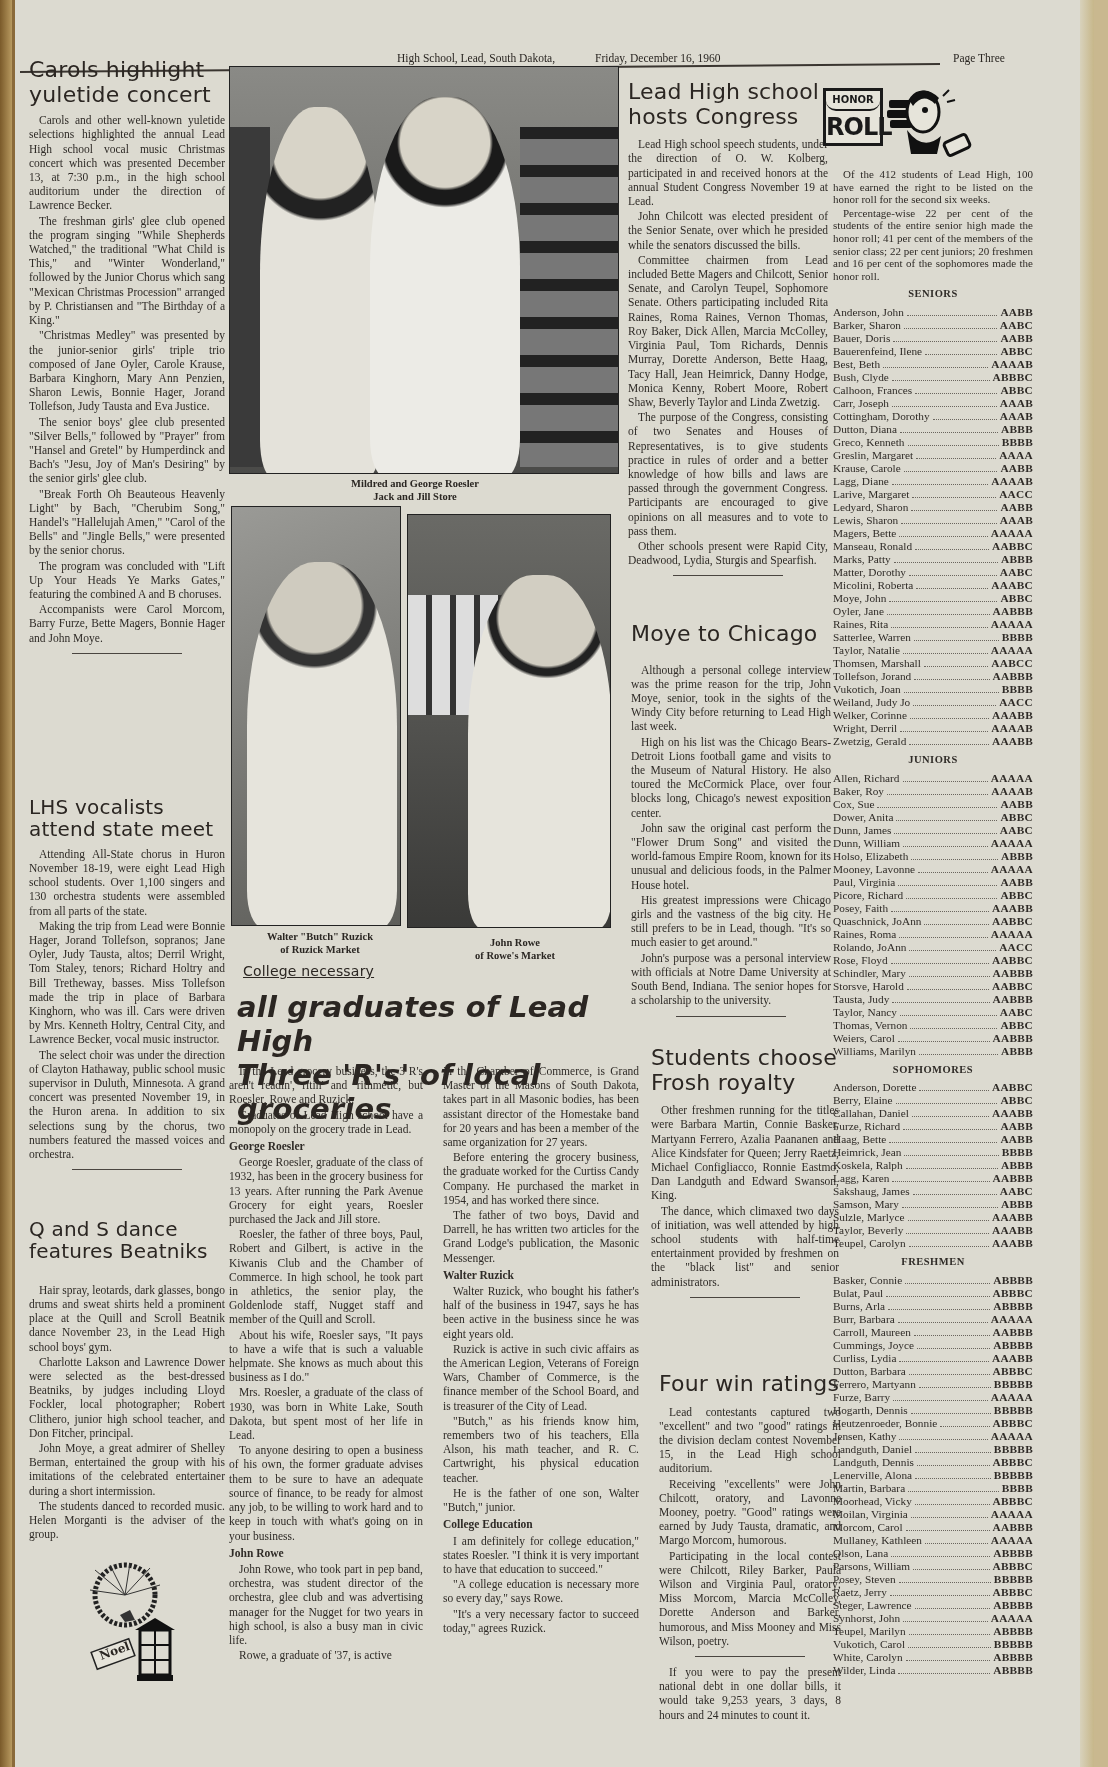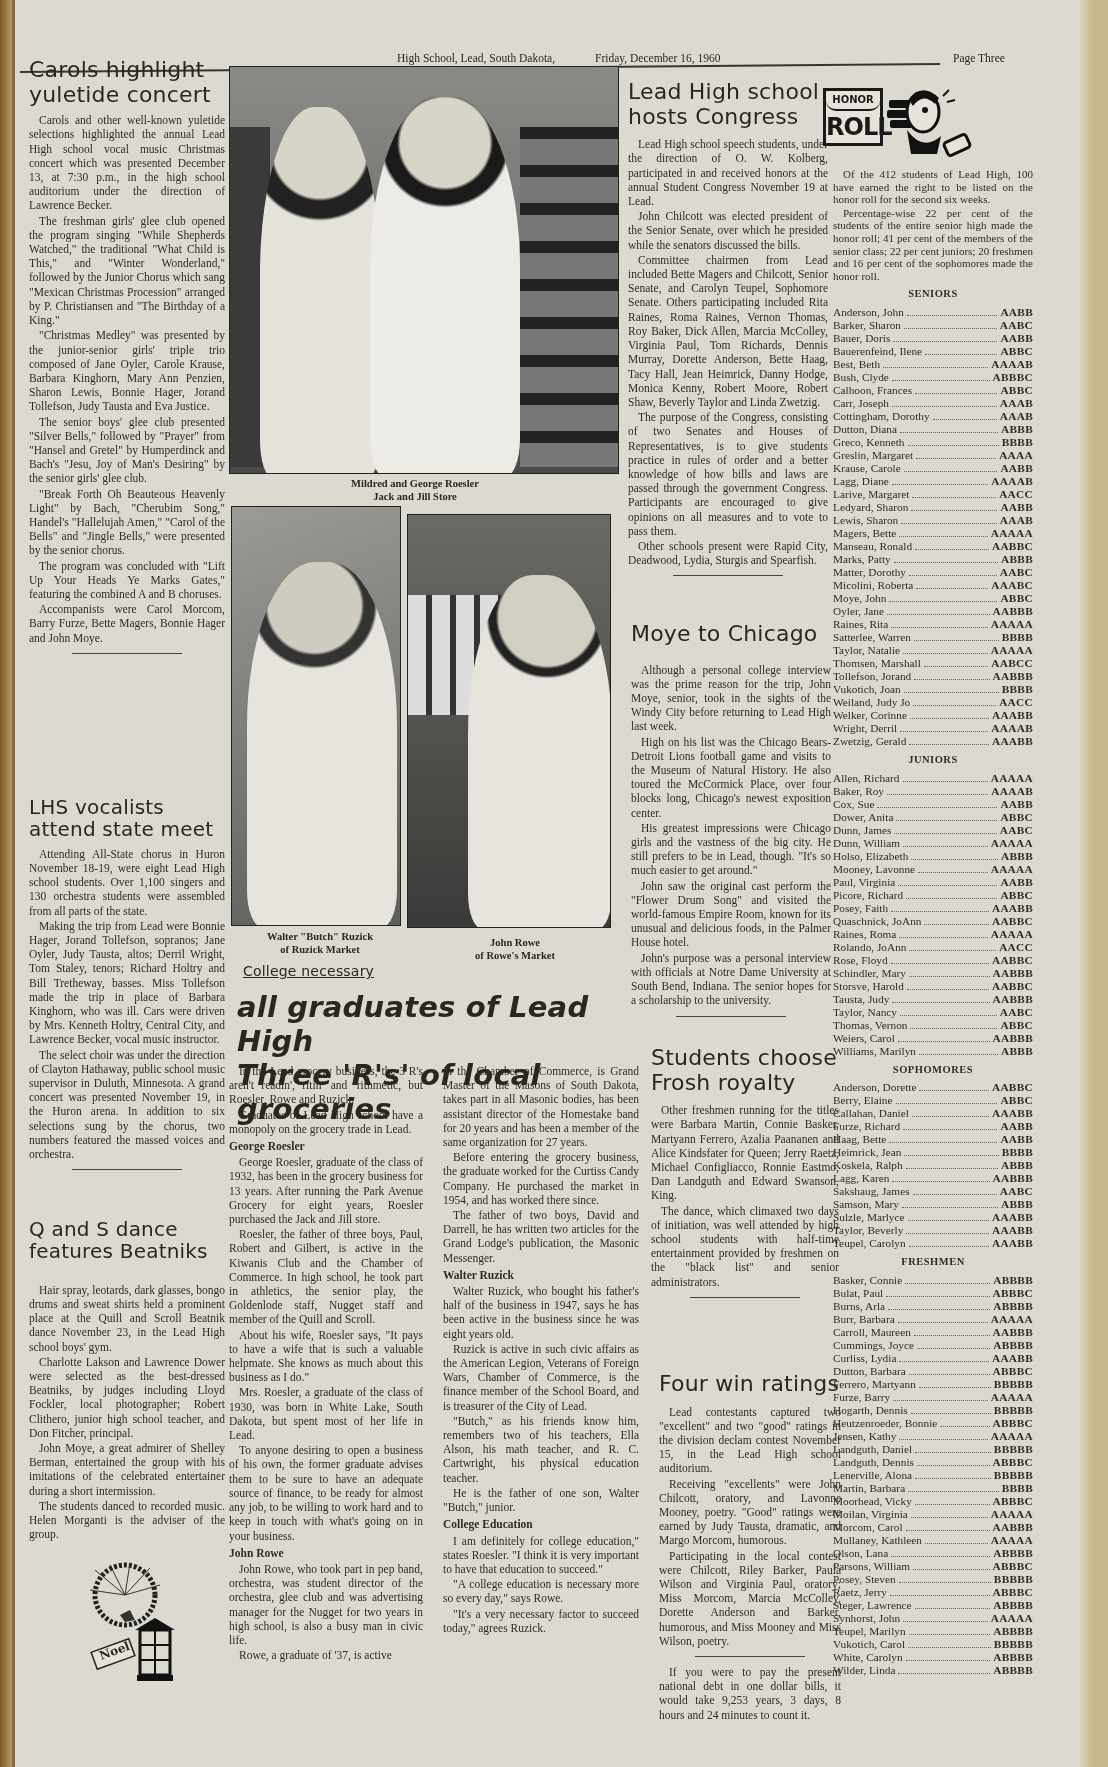--- a/index.html
+++ b/index.html
@@ -202,22 +202,22 @@
       <p>Other schools present were Rapid City, Deadwood, Lydia, Sturgis and Spearfish.</p>
     </div>
     <div class="short-rule"></div>
   </div>
 
   <div class="abs" style="left:616px; top:622px; width:200px;">
     <div class="hl" style="font-size:22px; margin-bottom:16px;">Moye to Chicago</div>
     <div class="body">
       <p>Although a personal college interview was the prime reason for the trip, John Moye, senior, took in the sights of the Windy City before returning to Lead High last week.</p>
       <p>High on his list was the Chicago Bears-Detroit Lions football game and visits to the Museum of Natural History. He also toured the McCormick Place, over four blocks long, Chicago's newest exposition center.</p>
+      <p>John saw the original cast perform the "Flower Drum Song" and visited the world-famous Empire Room, known for its unusual and delicious foods, in the Palmer House hotel.</p>
       <p>His greatest impressions were Chicago girls and the vastness of the big city. He still prefers to be in Lead, though. "It's so much easier to get around."</p>
-      <p>John saw the original cast perform the "Flower Drum Song" and visited the world-famous Empire Room, known for its unusual and delicious foods, in the Palmer House hotel.</p>
       <p>John's purpose was a personal interview with officials at Notre Dame University at South Bend, Indiana. The senior hopes for a scholarship to the university.</p>
     </div>
     <div class="short-rule"></div>
   </div>
 
   <div class="abs" style="left:636px; top:1046px; width:188px;">
     <div class="hl" style="font-size:22px; margin-bottom:8px;">
       <div>Students choose</div>
       <div>Frosh royalty</div>
     </div>

